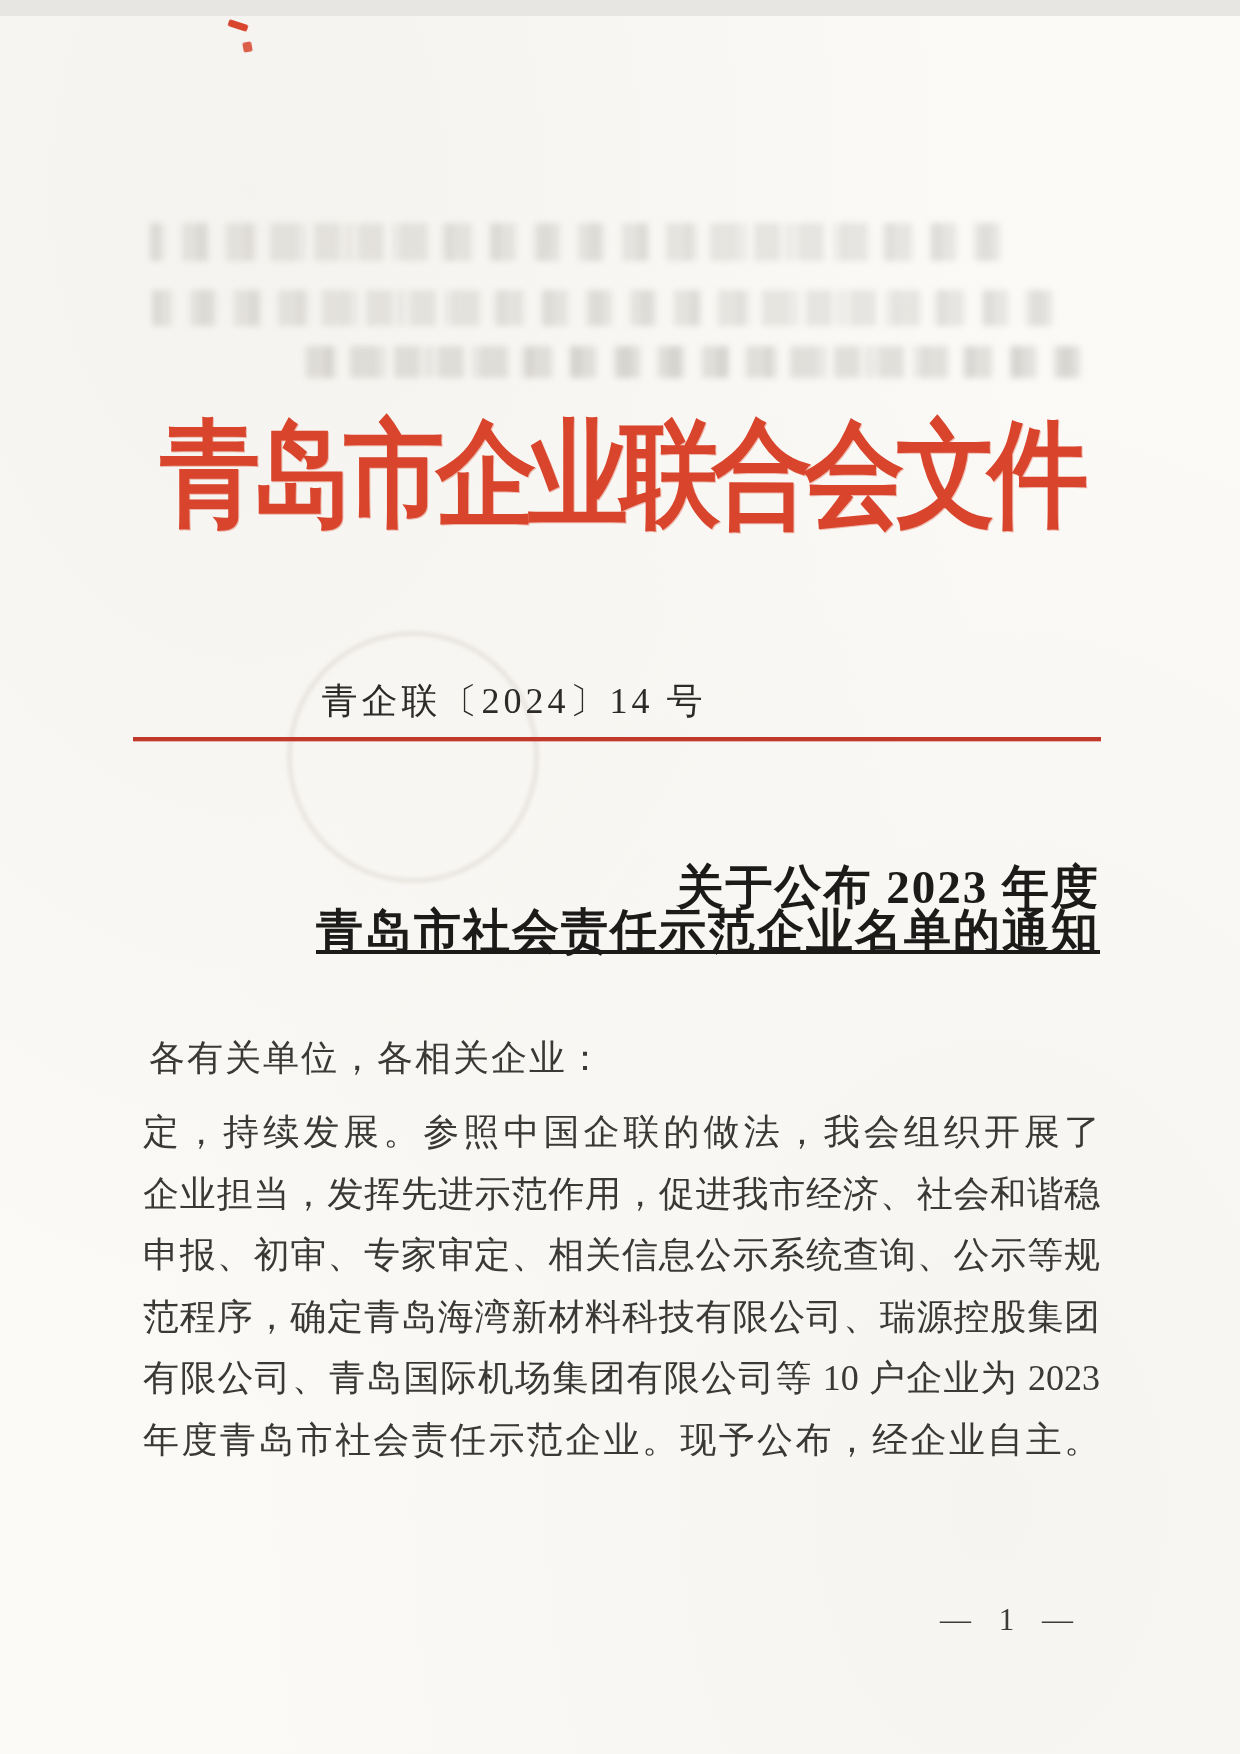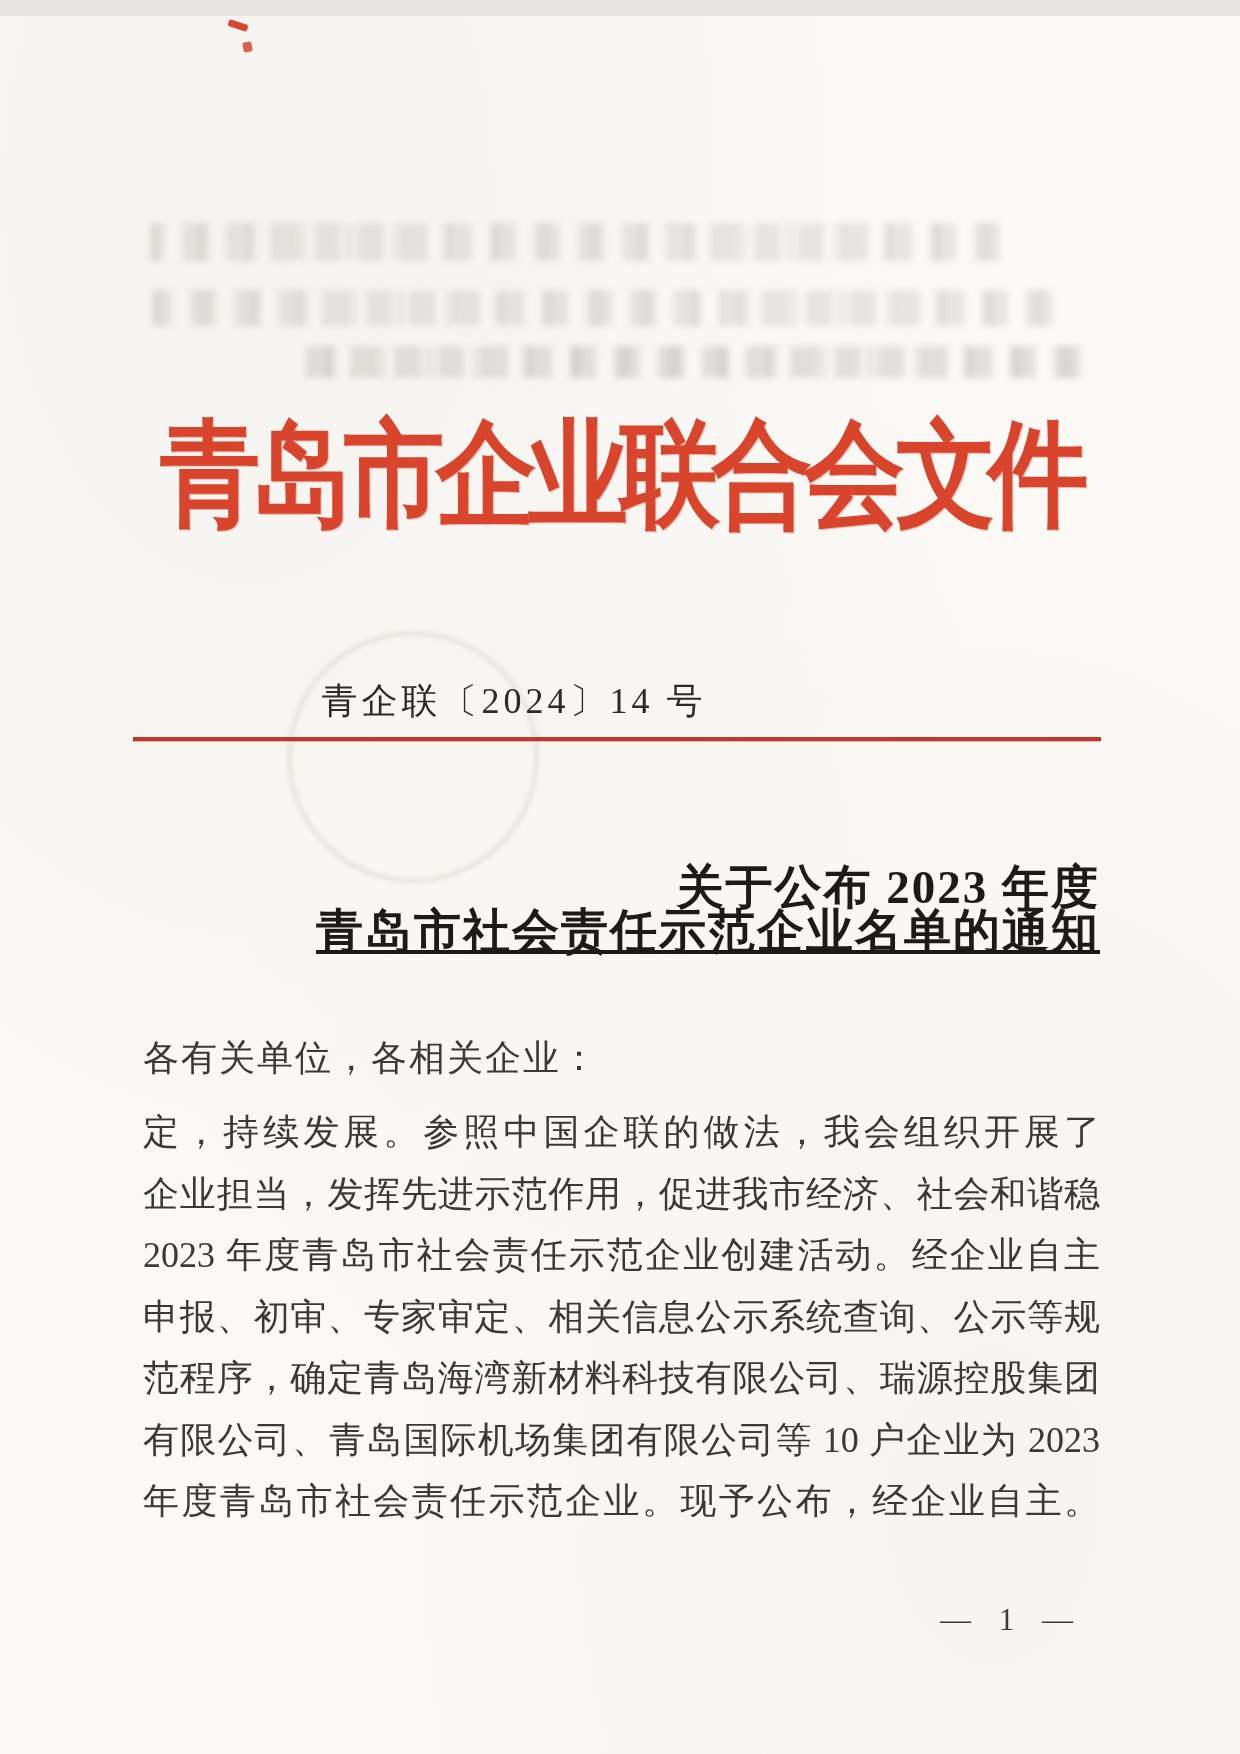--- a/index.html
+++ b/index.html
@@ -86,21 +86,21 @@
     font-weight:700;
     color:#1c1b1a;
     letter-spacing:2px;
     white-space:nowrap;
   }
   .notice-title.l1{top:840px;}
   .notice-title.l2{top:884px;text-decoration:underline;}
 
   .salutation{
     position:absolute;
-    left:143px;top:1018px;width:960px;
+    left:149px;top:1018px;width:960px;
     font-size:36px;
     letter-spacing:2px;
     color:#3a3936;
     font-family:Liberation Serif, serif;
   }
 
   .body-text{
     position:absolute;
     left:143px;top:1086px;width:957px;
   }
@@ -146,21 +146,20 @@
   <div class="red-rule"></div>
 
   <div class="notice-title l1">关于公布 2023 年度</div>
   <div class="notice-title l2">青岛市社会责任示范企业名单的通知</div>
 
   <div class="salutation">各有关单位，各相关企业：</div>
 
   <div class="body-text">
     <div class="body-line">定，持续发展。参照中国企联的做法，我会组织开展了</div>
     <div class="body-line">企业担当，发挥先进示范作用，促进我市经济、社会和谐稳</div>
-    <div class="body-line">2023 年度青岛市社会责任示范企业创建活动。经企业自主</div>
     <div class="body-line">申报、初审、专家审定、相关信息公示系统查询、公示等规</div>
     <div class="body-line">范程序，确定青岛海湾新材料科技有限公司、瑞源控股集团</div>
     <div class="body-line">有限公司、青岛国际机场集团有限公司等 10 户企业为 2023</div>
     <div class="body-line">年度青岛市社会责任示范企业。现予公布，经企业自主。</div>
   </div>
 
   <div class="page-number">— 1 —</div>
 
 </div>
 

